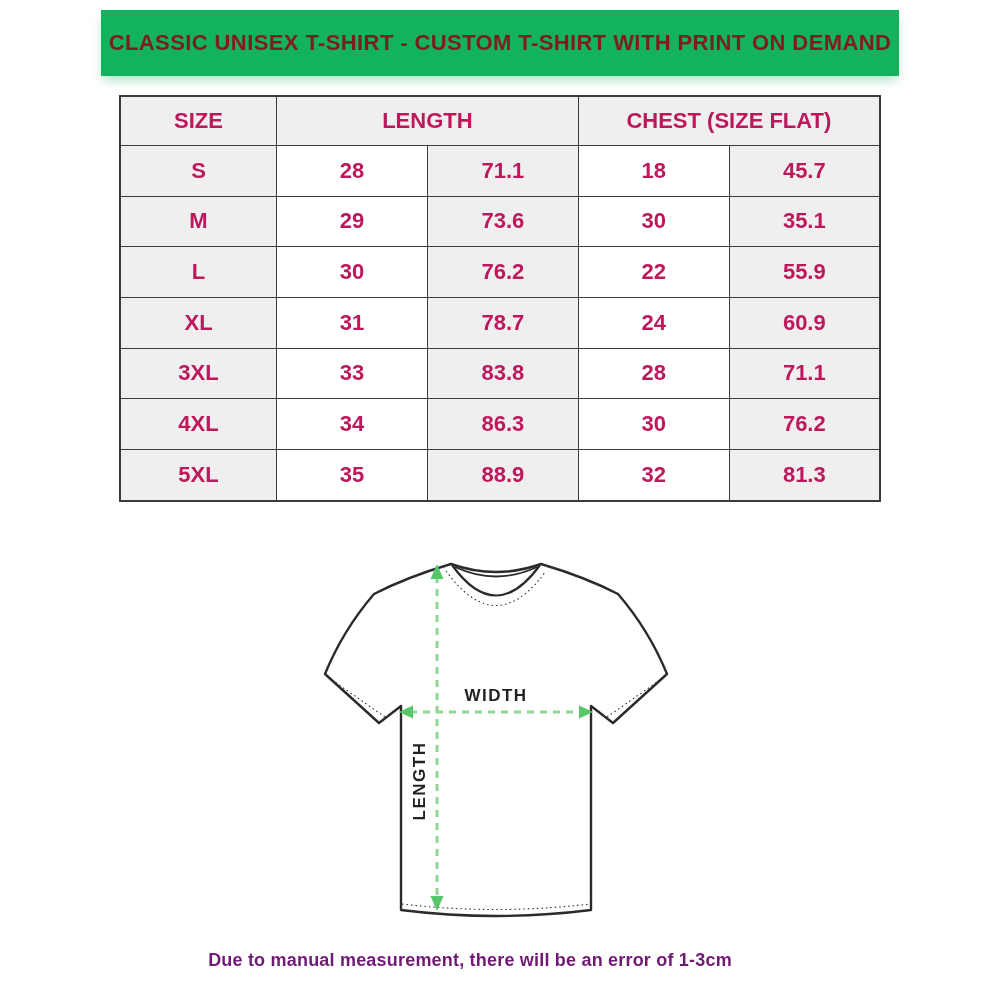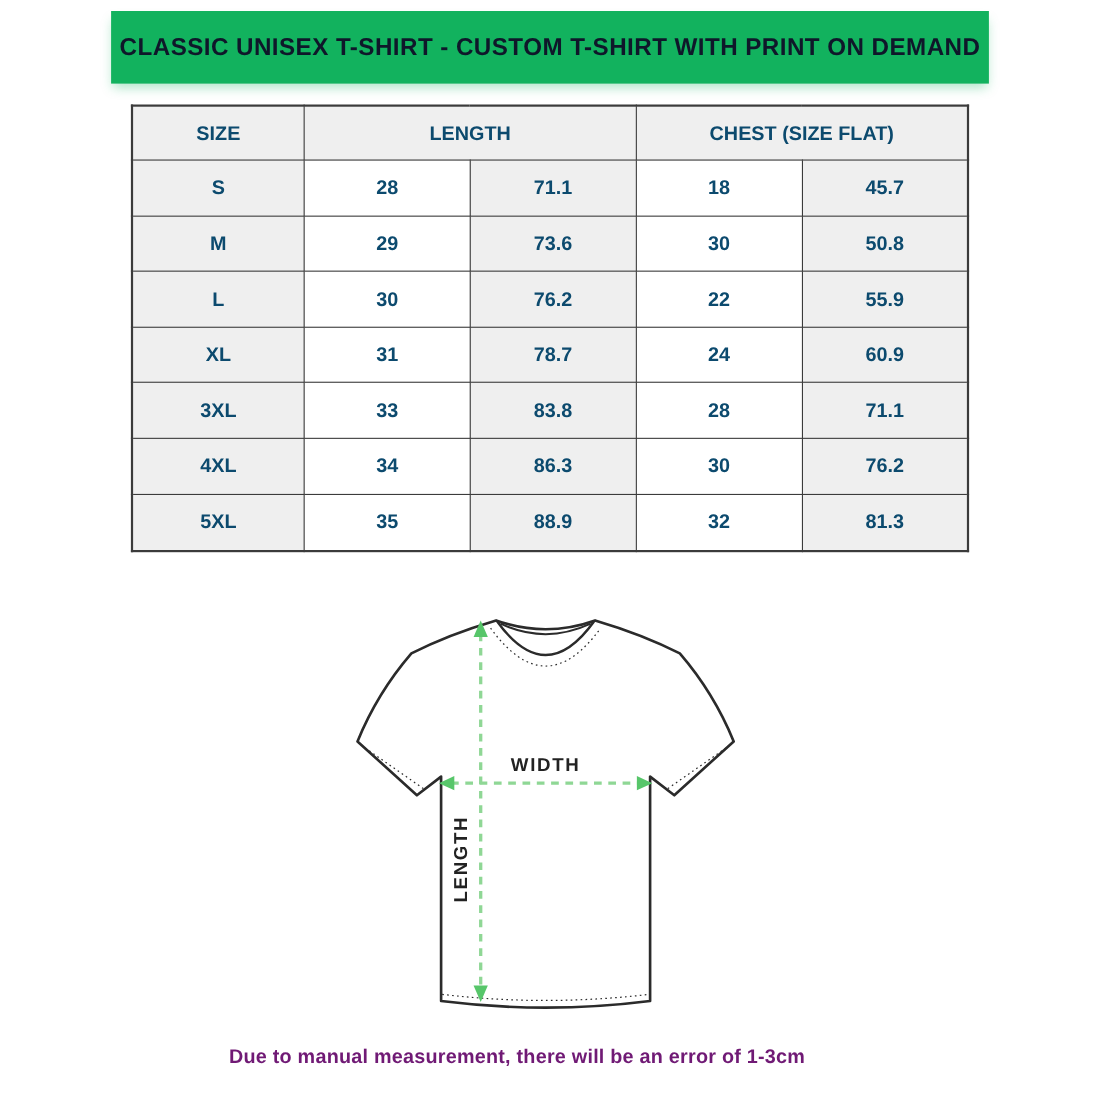--- a/index.html
+++ b/index.html
@@ -7,32 +7,32 @@
     width:1000px;height:1000px;position:relative;background:#ffffff;
     font-family:"Liberation Sans", sans-serif;overflow:hidden;
   }
   
   .banner{
     position:absolute;left:101px;top:10px;width:798px;height:66px;
     background:#12b25e;display:flex;align-items:center;justify-content:center;
     box-shadow:0 6px 10px -2px rgba(18,178,94,0.35);
   }
   .banner-title{
-    color:#0f172a;font-size:22px;font-weight:700;letter-spacing:0.4px;
+    color:#7f1d1d;font-size:22px;font-weight:700;letter-spacing:0.4px;
     white-space:nowrap;
   }
   
   table.size-table{
     position:absolute;left:119px;top:95px;width:762px;height:407px;
     border-collapse:collapse;table-layout:fixed;
     border:2.5px solid #3b3b3b;
   }
   .size-table th,.size-table td{
     border:1.5px solid #3b3b3b;text-align:center;vertical-align:middle;
-    font-size:18px;font-weight:700;color:#0c4a6e;padding:0;
+    font-size:22px;font-weight:700;color:#be185d;padding:0;
   }
   .size-table thead th{height:48px;background:#efefef;}
   .size-table td.c-gray{background:#efefef;}
   .size-table td.c-white{background:#ffffff;border-radius:15px;}
   
   .diagram{position:absolute;left:299px;top:548px;width:390px;height:380px;}
   .diagram svg{display:block;}
   
   .footer-note{
     position:absolute;left:0;top:950px;width:940px;text-align:center;
@@ -67,21 +67,21 @@
       <td class="c-white">28</td>
       <td class="c-gray">71.1</td>
       <td class="c-white">18</td>
       <td class="c-gray">45.7</td>
     </tr>
     <tr>
       <td class="c-gray">M</td>
       <td class="c-white">29</td>
       <td class="c-gray">73.6</td>
       <td class="c-white">30</td>
-      <td class="c-gray">50.8</td>
+      <td class="c-gray">35.1</td>
     </tr>
     <tr>
       <td class="c-gray">L</td>
       <td class="c-white">30</td>
       <td class="c-gray">76.2</td>
       <td class="c-white">22</td>
       <td class="c-gray">55.9</td>
     </tr>
     <tr>
       <td class="c-gray">XL</td>

